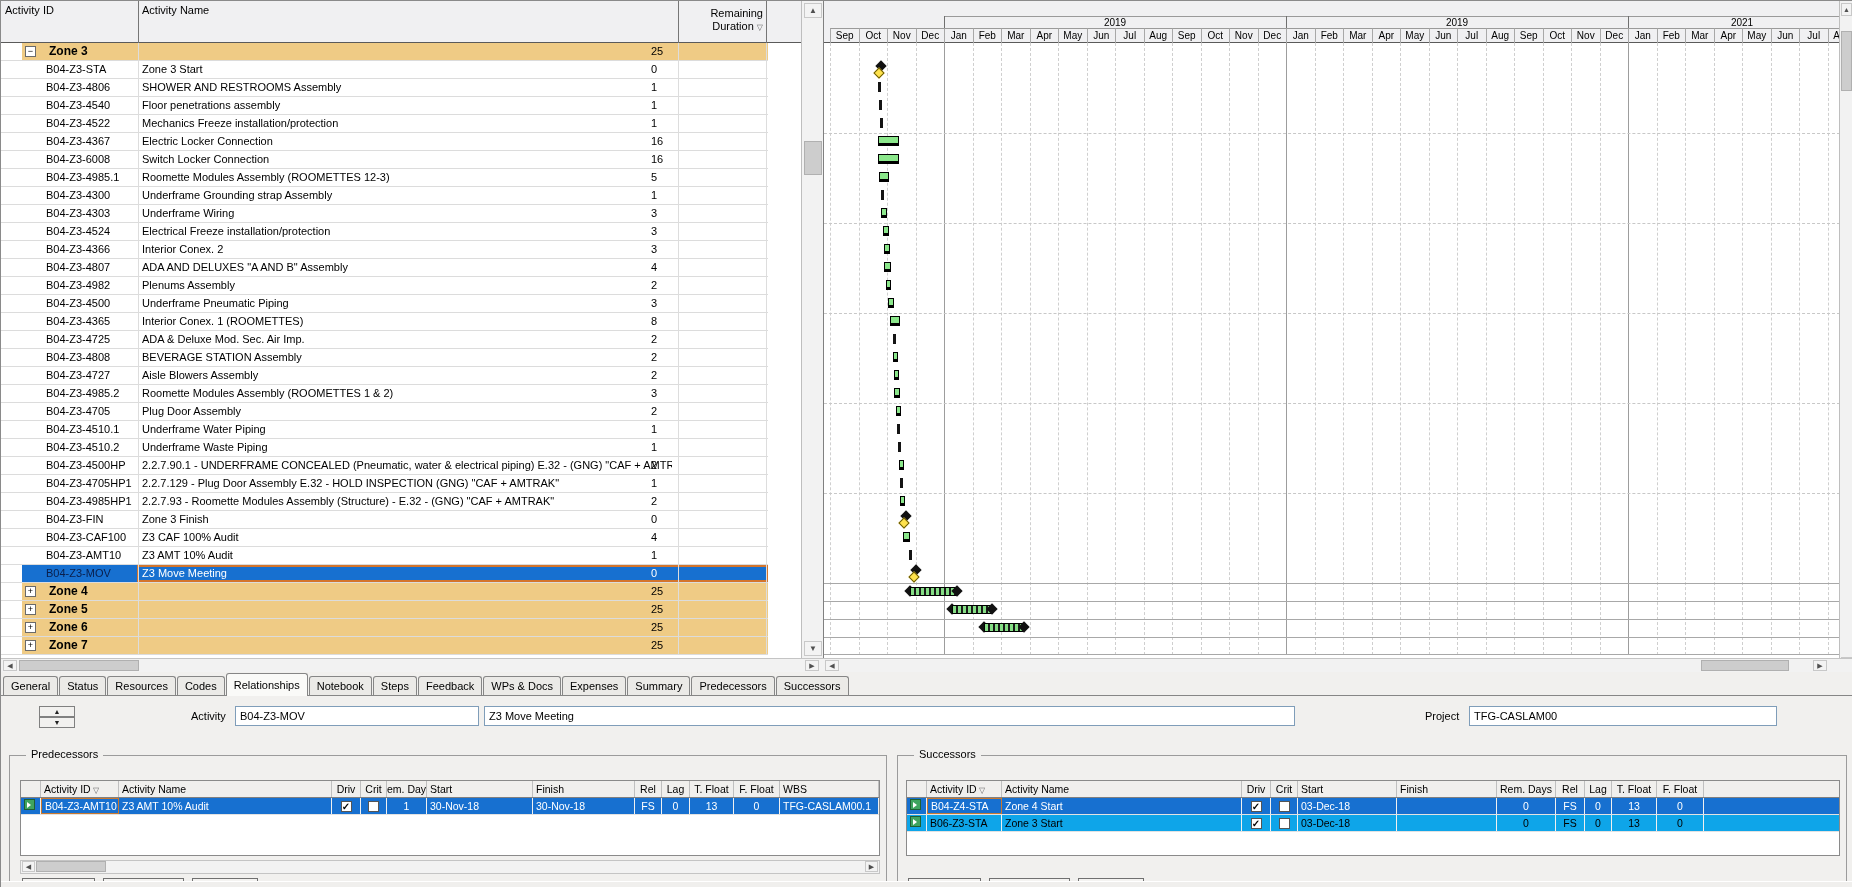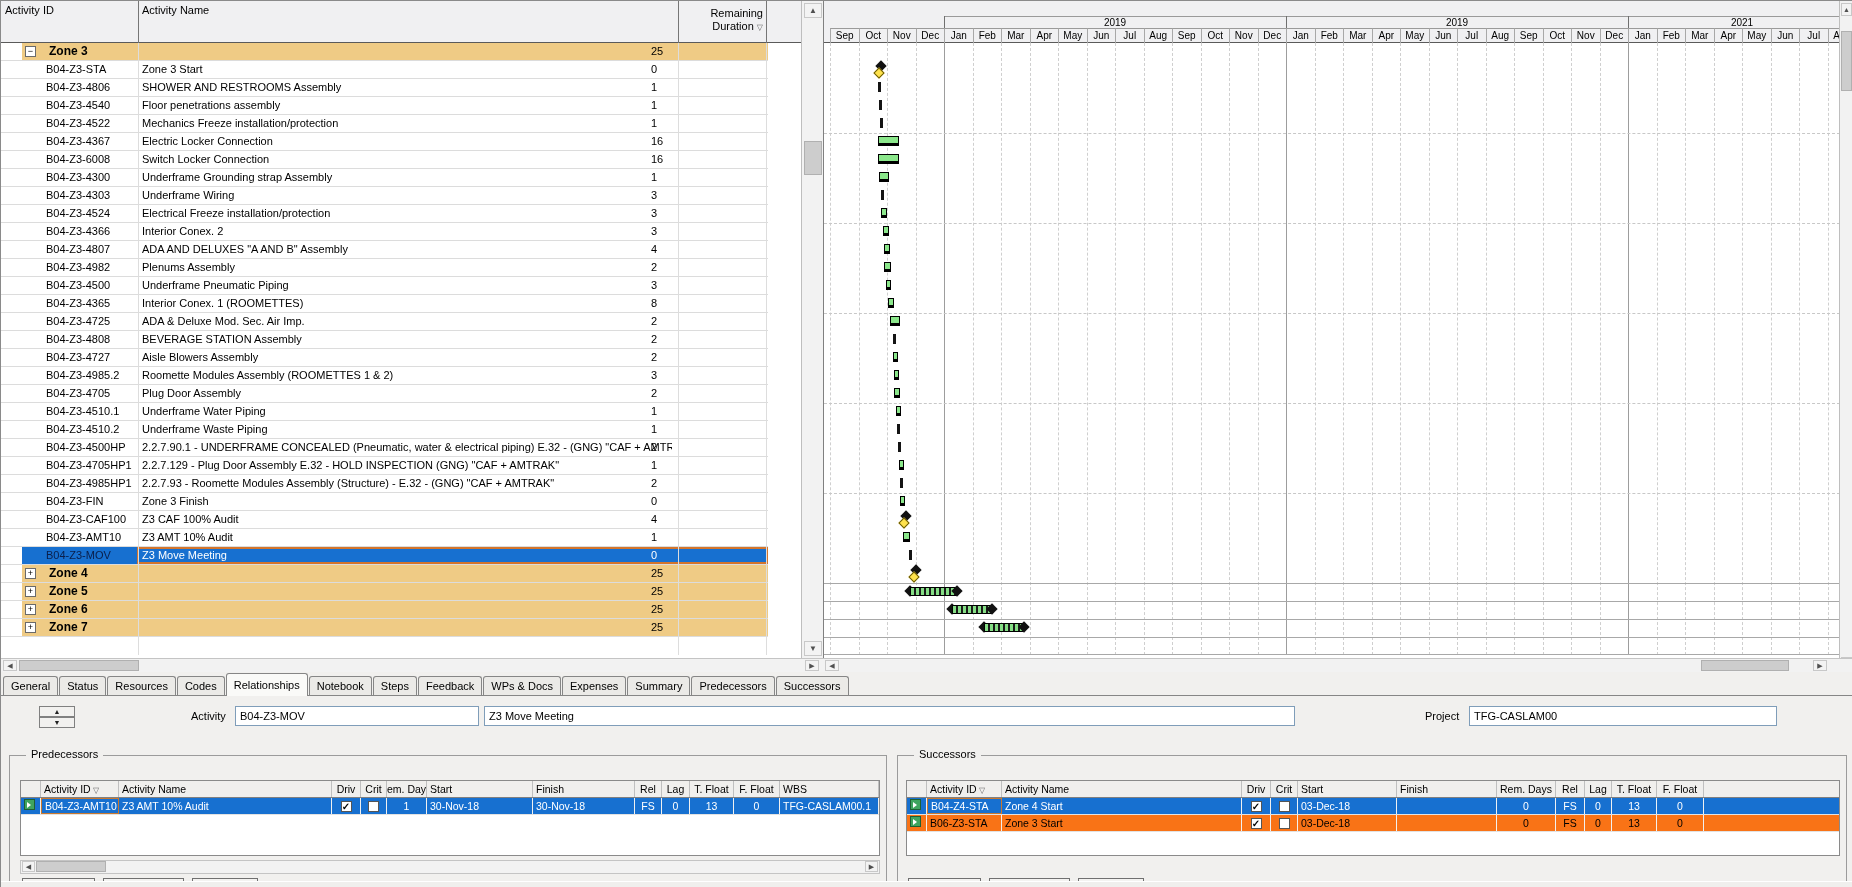--- a/index.html
+++ b/index.html
@@ -73,21 +73,21 @@
     font-size:7px; line-height:9px; text-align:center; color:#222; }
   .flabel { position:absolute; font-size:11px; }
   .field { position:absolute; height:20px; background:#fff; border:1px solid #7F9DB9; font-family:"Liberation Sans",sans-serif;
     font-size:11px; padding:2px 4px; color:#000; }
 
   .gpanel { position:absolute; top:59px; height:146px; border:1px solid #9B9B9B; background:#F1F0EE; }
   .gpanel .gtitle { position:absolute; left:16px; top:-8px; background:#F1F0EE; padding:0 5px; font-size:11px; }
   .reltable { position:absolute; top:24px; background:#fff; border:1px solid #8A8A8A; }
   .rhead { display:flex; height:17px; background:#F0EFED; border-bottom:1px solid #808080; }
   .rhead .hc { border-right:1px solid #BFBFBF; font-size:10.5px; padding:2px 0 0 3px; white-space:nowrap; overflow:hidden; position:relative; }
-  .rrow { display:flex; height:17px; border-bottom:1px solid #E2E2E2; background:#f97316; }
+  .rrow { display:flex; height:17px; border-bottom:1px solid #E2E2E2; background:#0ea5e9; }
   .rrow .c { font-size:10.5px; padding:2px 0 0 3px; white-space:nowrap; overflow:hidden; border-right:1px solid #F0F0F0; }
   .rrow.selected { background:#1770D0; color:#fff; }
   .rrow.selected .c.idcell { border:1px solid #C87830; padding-top:1px; }
   .c.center, .hc.center { text-align:center; padding-left:0; }
   .relico { display:inline-block; width:11px; height:11px; margin:1px 0 0 3px; background:#3FA45F; border:1px solid #1F5F33; position:relative; }
   .relico:after { content:""; position:absolute; left:2px; top:2px; width:0; height:0;
     border-left:4px solid #fff; border-top:3px solid transparent; border-bottom:3px solid transparent; }
   .cbx { display:inline-block; width:11px; height:11px; background:#fff; border:1px solid #555; margin-top:1px;
     font-size:10px; line-height:10px; text-align:center; color:#000; font-weight:bold; }
   .panel-hscroll { position:absolute; height:14px; background:#F2F2F2; border:1px solid #C4C4C4; }
@@ -162,20 +162,26 @@
           <div class="fill"></div>
           <div class="rid" style="position: absolute;">B04-Z3-4367</div>
           <div class="rname">Electric Locker Connection</div>
           <div class="rdur">16</div>
         </div>
         <div class="trow">
           <div class="fill"></div>
           <div class="rid" style="position: absolute;">B04-Z3-6008</div>
           <div class="rname">Switch Locker Connection</div>
           <div class="rdur">16</div>
+        </div>
+        <div class="trow">
+          <div class="fill"></div>
+          <div class="rid" style="position: absolute;">B04-Z3-4985.1</div>
+          <div class="rname">Roomette Modules Assembly (ROOMETTES 12-3)</div>
+          <div class="rdur">5</div>
         </div>
         <div class="trow">
           <div class="fill"></div>
           <div class="rid" style="position: absolute;">B04-Z3-4300</div>
           <div class="rname">Underframe Grounding strap Assembly</div>
           <div class="rdur">1</div>
         </div>
         <div class="trow">
           <div class="fill"></div>
           <div class="rid" style="position: absolute;">B04-Z3-4303</div>

